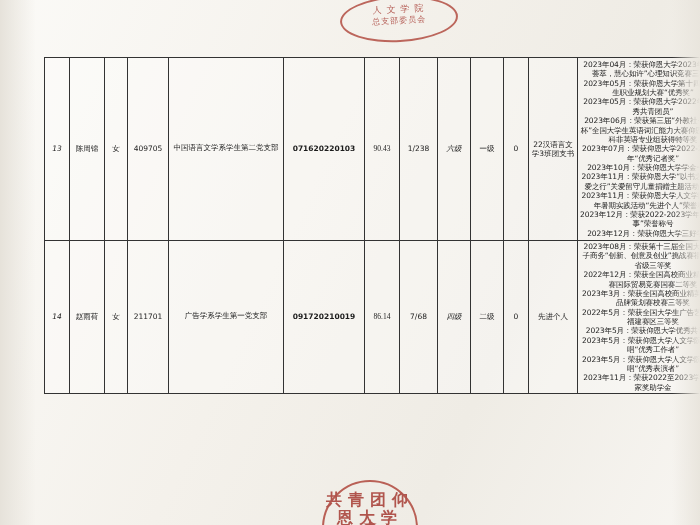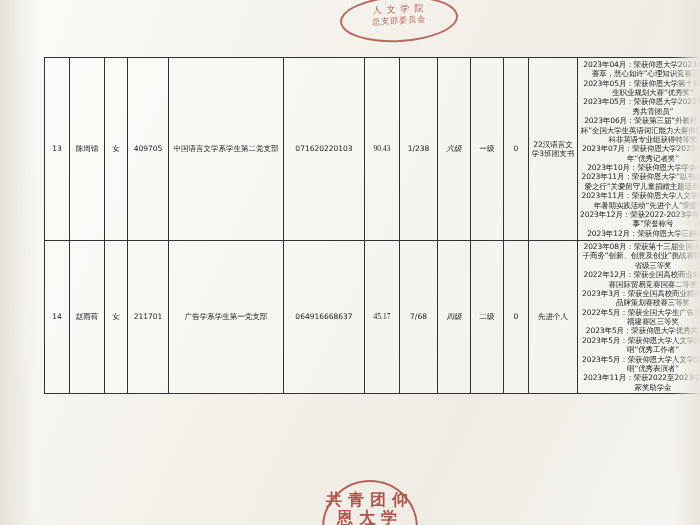--- a/index.html
+++ b/index.html
@@ -105,26 +105,26 @@
   table.award td {
     border: 1px solid #333;
     font-size: 7.5px;
     color: #1b1b1b;
     padding: 1px 2px;
     vertical-align: middle;
     text-align: center;
     line-height: 1.25;
     overflow: hidden;
   }
-  td.idx { width: 20px; }
+  td.idx { width: 20px; font-style: italic; }
   td.name { width: 30px; }
   td.gender { width: 18px; }
   td.sid { width: 36px; }
-  td.dept { width: 110px; }
-  td.card { width: 76px; }
+  td.dept { width: 110px; font-family: Liberation Mono, monospace; }
+  td.card { width: 76px; font-weight: bold; }
   td.score { width: 30px; font-family: Liberation Serif, serif; }
   td.rank { width: 33px; }
   td.cet { width: 28px; font-style: italic; }
   td.level { width: 28px; }
   td.zero { width: 20px; }
   td.post { width: 44px; margin-left: 20px; }
   td.awards {
     width: 146px;
     text-align: left;
     vertical-align: top;
@@ -182,22 +182,22 @@
                 <div>2023年12月：荣获仰恩大学三好学生奖</div>
               </div>
           </td>
         </tr>
         <tr style="height:44%">
           <td class="idx">14</td>
           <td class="name">赵雨荷</td>
           <td class="gender">女</td>
           <td class="sid">211701</td>
           <td class="dept">广告学系学生第一党支部</td>
-          <td class="card">064916668637</td>
-          <td class="score">45.17</td>
+          <td class="card">091720210019</td>
+          <td class="score">86.14</td>
           <td class="rank">7/68</td>
           <td class="cet">四级</td>
           <td class="level">二级</td>
           <td class="zero">0</td>
           <td class="post post-2">先进个人</td>
           <td class="awards">
             <div class="awards-list">
                 <div>2023年08月：荣获第十三届全国大学生电子商务“创新、创意及创业”挑战赛福建赛区省级三等奖</div>
                 <div>2022年12月：荣获全国高校商业精英挑战赛国际贸易竞赛国赛二等奖</div>
                 <div>2023年3月：荣获全国高校商业精英挑战赛品牌策划赛校赛三等奖</div>

